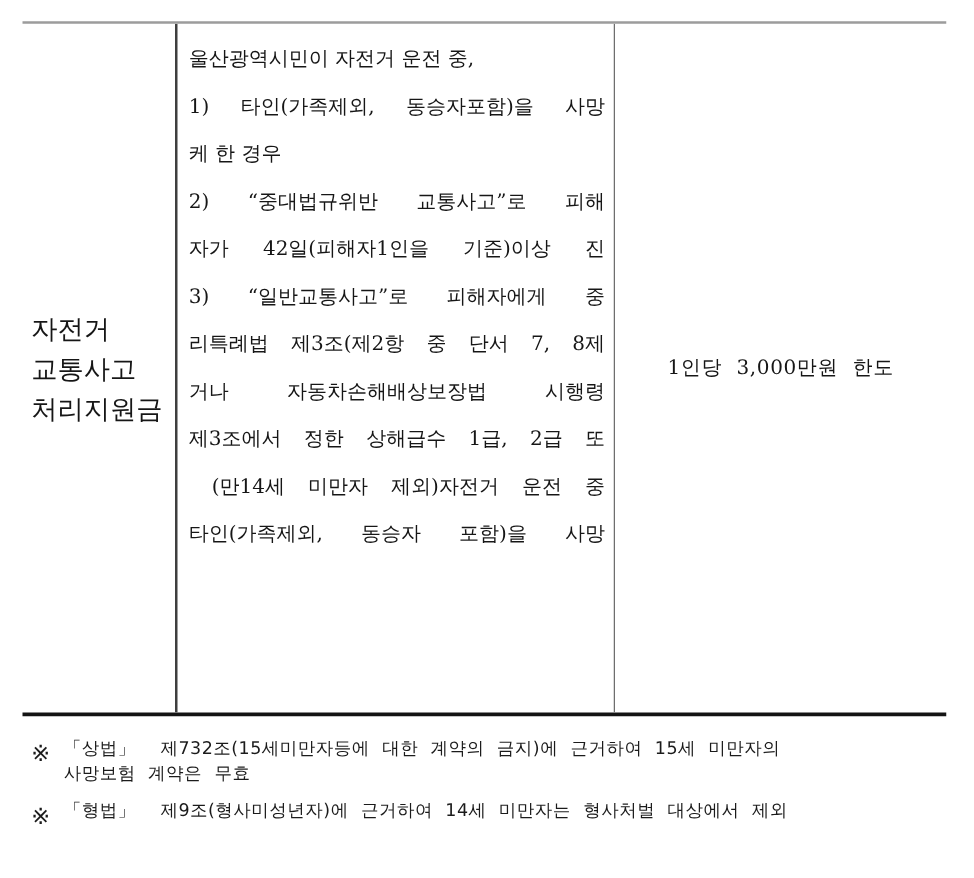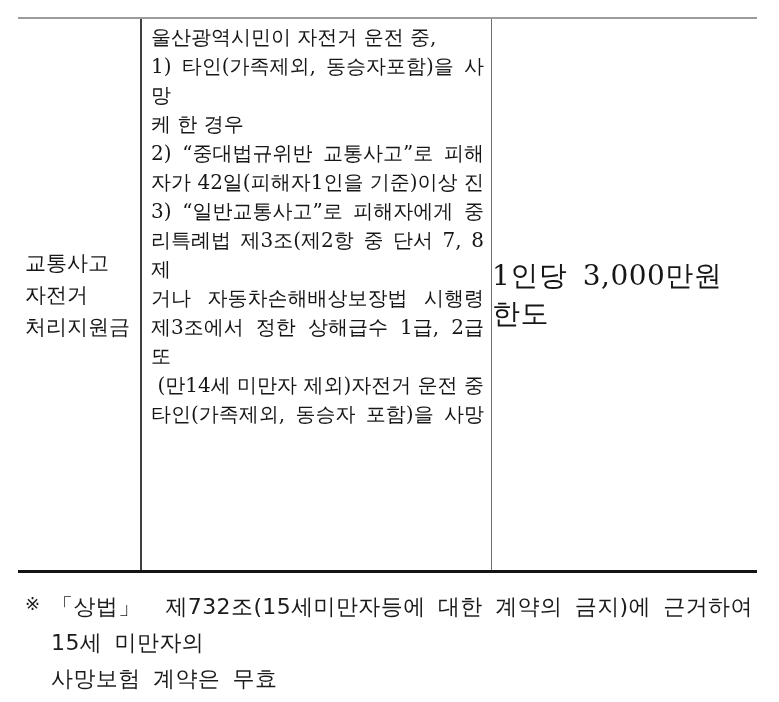--- a/index.html
+++ b/index.html
@@ -45,35 +45,36 @@
   }
   .col-conditions {
     flex: 0 0 352px;
     box-sizing: border-box;
     border-left: 2px solid #3f3f3f;
     border-right: 1px solid #6e6e6e;
     padding: 4px 7px 0 9px;
     overflow: hidden;
   }
   .cond-line {
-    font-size: 20px;
+    font-size: 16px;
     line-height: 29px;
     white-space: pre-wrap;
     text-align: justify;
     text-align-last: justify;
+    margin-top: 9px;
   }
   .cond-line.short { text-align-last: left; }
   .col-limit {
     flex: 1 1 auto;
     display: flex;
     align-items: center;
     justify-content: center;
   }
   .limit-text {
-    font-size: 28px;
+    font-size: 16px;
     word-spacing: 6px;
     letter-spacing: 0.5px;
   }
 
   
   .footnotes {
     position: absolute;
     left: 25px; top: 589px;
     width: 742px;
     color: #1b1b1b;
@@ -81,38 +82,38 @@
   }
   .footnote { display: flex; }
   .footnote + .footnote { margin-top: 10px; }
   .fn-marker {
     flex: 0 0 26px;
     font-size: 18px;
     line-height: 30px;
   }
   .fn-body { flex: 1 1 auto; }
   .fn-line {
-    font-size: 22px;
-    line-height: 36px;
+    font-size: 14px;
+    line-height: 20px;
     white-space: pre-wrap;
     word-spacing: 5px;
     letter-spacing: 0.4px;
   }
 </style>
 </head>
 <body>
 
 <div class="page">
 
   <div class="doc-table">
 
     <div class="col-header">
       <div class="header-lines">
+        <div class="header-line">자전거</div>
         <div class="header-line">교통사고</div>
-        <div class="header-line">자전거</div>
         <div class="header-line">처리지원금</div>
       </div>
     </div>
 
     <div class="col-conditions">
       <div class="cond-line short">울산광역시민이 자전거 운전 중,</div>
       <div class="cond-line">1) 타인(가족제외, 동승자포함)을 사망</div>
       <div class="cond-line short">케 한 경우</div>
       <div class="cond-line">2) “중대법규위반 교통사고”로 피해</div>
       <div class="cond-line">자가 42일(피해자1인을 기준)이상 진</div>

